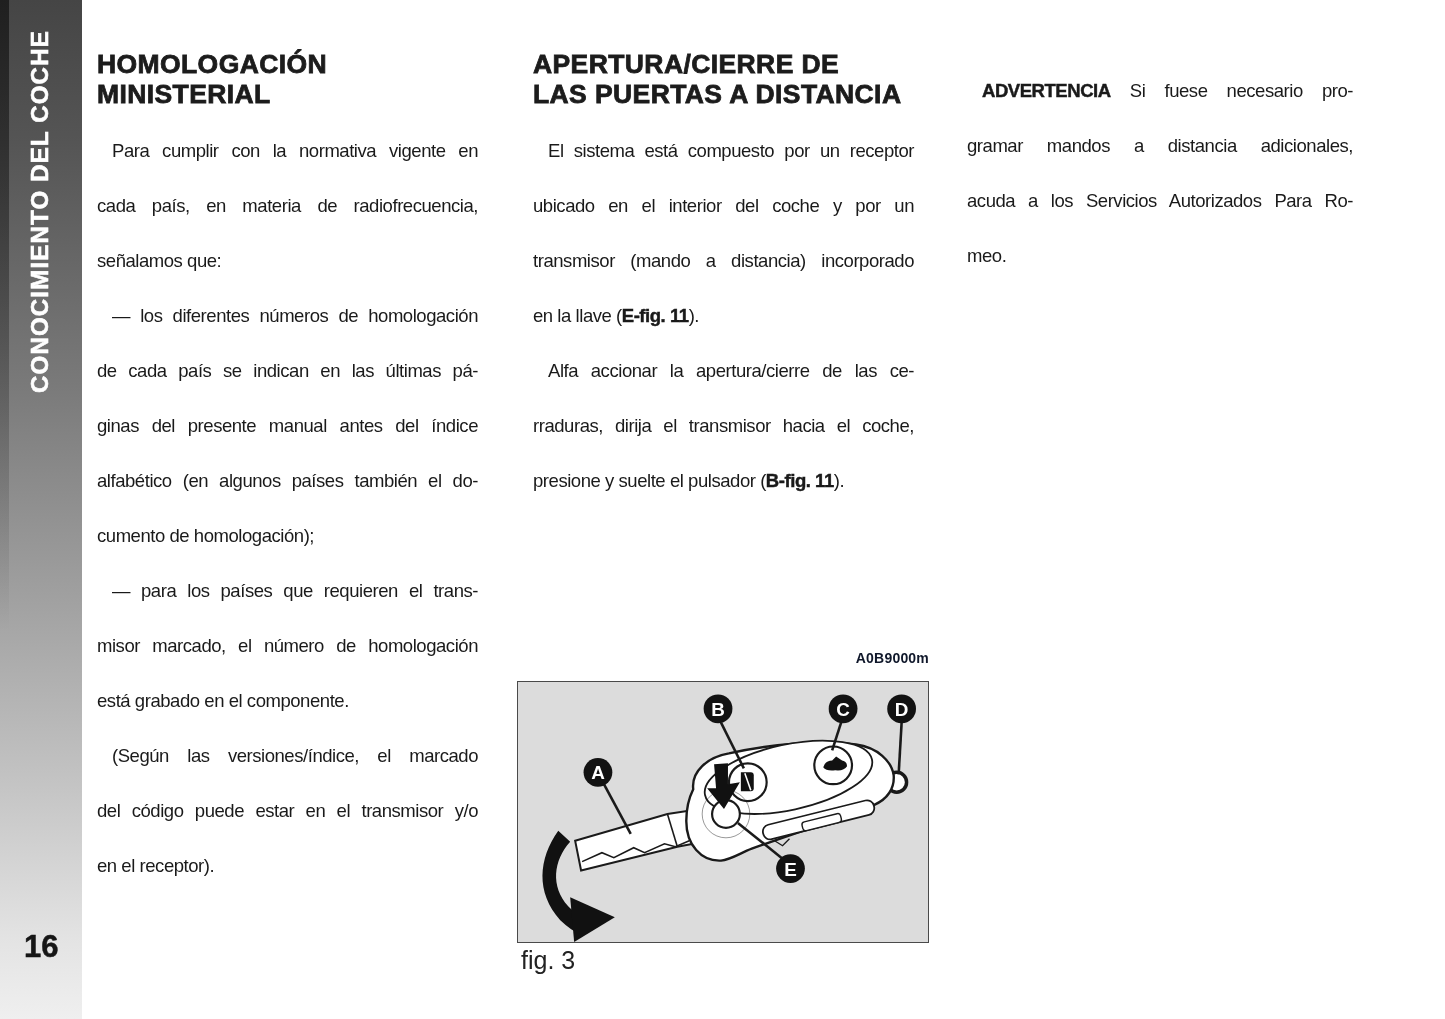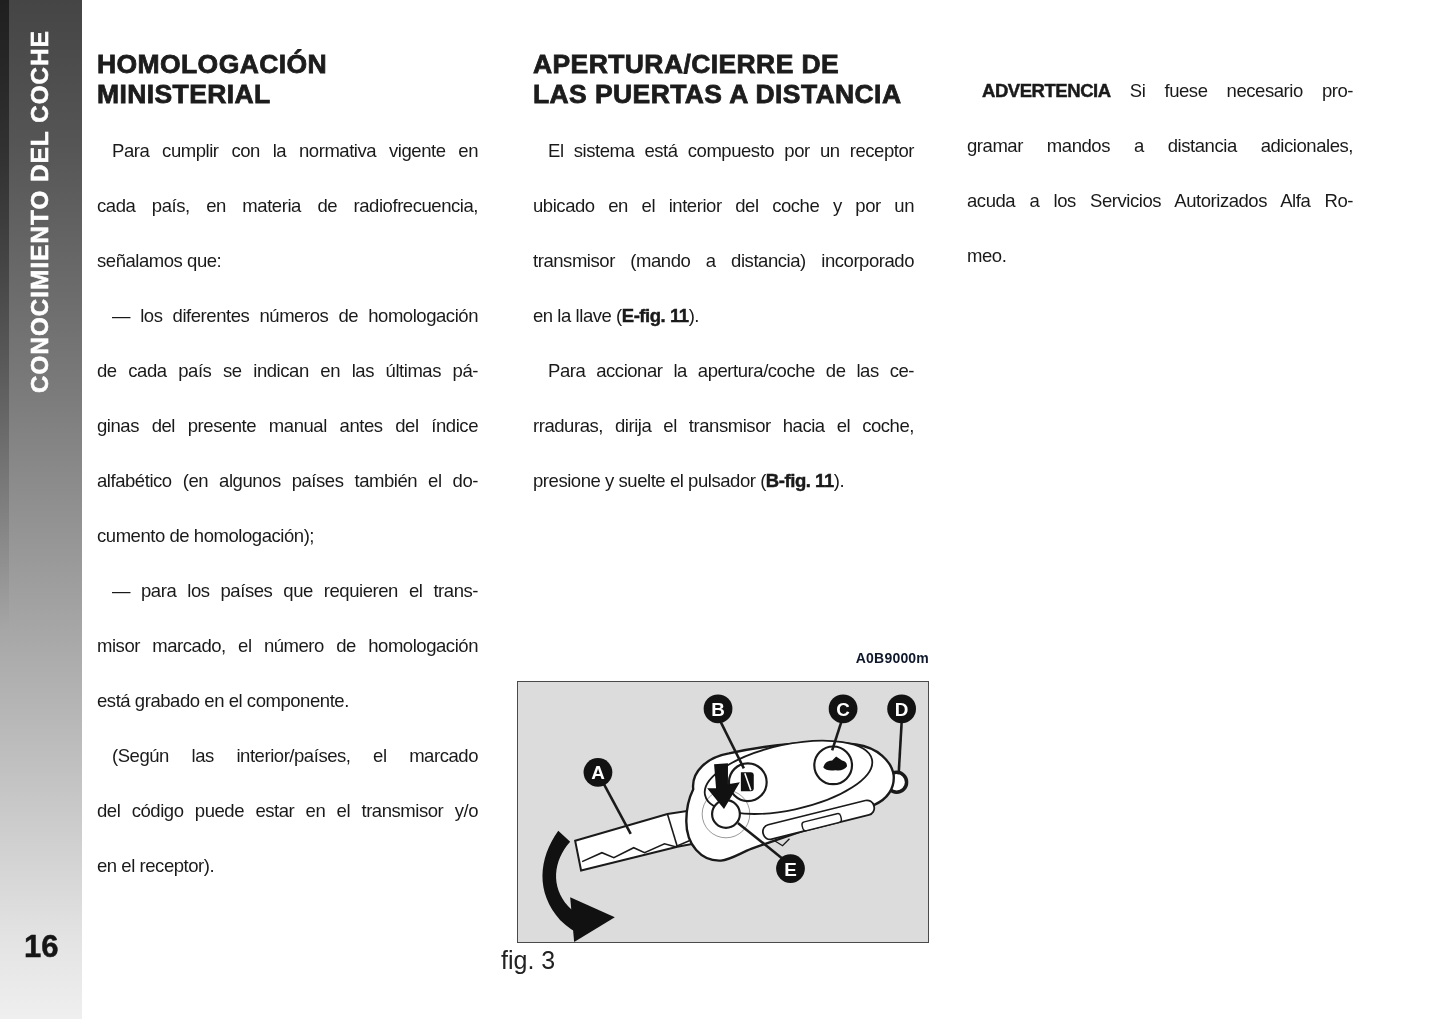--- a/index.html
+++ b/index.html
@@ -49,21 +49,21 @@
   
   .fig-code {
     position:absolute; left:760px; top:650px; width:169px; text-align:right;
     font-size:14px; font-weight:bold; letter-spacing:.2px; color:#0f172a;
   }
   .fig-box {
     position:absolute; left:517px; top:681px; width:412px; height:262px;
     background:#dcdcdc; border:1.6px solid #4a4a4a; box-sizing:border-box;
   }
   .fig-box svg { display:block; width:100%; height:100%; }
-  .fig-caption { position:absolute; left:501px; top:946px; font-size:25px; color:#222; }
+  .fig-caption { position:absolute; left:521px; top:946px; font-size:25px; color:#222; }
   .badge-letter { font:bold 19px "Liberation Sans", sans-serif; fill:#ffffff; }
 </style>
 </head>
 <body>
 
 <div class="page">
 
   <aside class="sidebar">
     <div class="sidebar-label">CONOCIMIENTO DEL COCHE</div>
   </aside>
@@ -85,49 +85,49 @@
       <span class="jl">ginas del presente manual antes del índice</span>
       <span class="jl">alfabético (en algunos países también el do-</span>
       <span class="jl end">cumento de homologación);</span>
     </p>
     <p class="para">
       <span class="jl first">— para los países que requieren el trans-</span>
       <span class="jl">misor marcado, el número de homologación</span>
       <span class="jl end">está grabado en el componente.</span>
     </p>
     <p class="para">
-      <span class="jl first">(Según las interior/países, el marcado</span>
+      <span class="jl first">(Según las versiones/índice, el marcado</span>
       <span class="jl">del código puede estar en el transmisor y/o</span>
       <span class="jl end">en el receptor).</span>
     </p>
   </section>
 
   <section class="col col2">
     <h1 class="hd">
       <span class="hl">APERTURA/CIERRE DE</span>
       <span class="hl">LAS PUERTAS A DISTANCIA</span>
     </h1>
     <p class="para">
       <span class="jl first">El sistema está compuesto por un receptor</span>
       <span class="jl">ubicado en el interior del coche y por un</span>
       <span class="jl">transmisor (mando a distancia) incorporado</span>
       <span class="jl end"><span>en la llave (</span><b>E-fig. 11</b><span>).</span></span>
     </p>
     <p class="para">
-      <span class="jl first">Para accionar la apertura/coche de las ce-</span>
+      <span class="jl first">Alfa accionar la apertura/cierre de las ce-</span>
       <span class="jl">rraduras, dirija el transmisor hacia el coche,</span>
       <span class="jl end"><span>presione y suelte el pulsador (</span><b>B-fig. 11</b><span>).</span></span>
     </p>
   </section>
 
   <section class="col col3">
     <p class="para">
       <span class="jl first"><b>ADVERTENCIA</b><span> Si fuese necesario pro-</span></span>
       <span class="jl">gramar mandos a distancia adicionales,</span>
-      <span class="jl">acuda a los Servicios Autorizados Alfa Ro-</span>
+      <span class="jl">acuda a los Servicios Autorizados Para Ro-</span>
       <span class="jl end">meo.</span>
     </p>
   </section>
 
   <div class="fig-code">A0B9000m</div>
 
   <div class="fig-box">
     <svg viewBox="0 0 412 262">
 
       <g fill="#111111">

